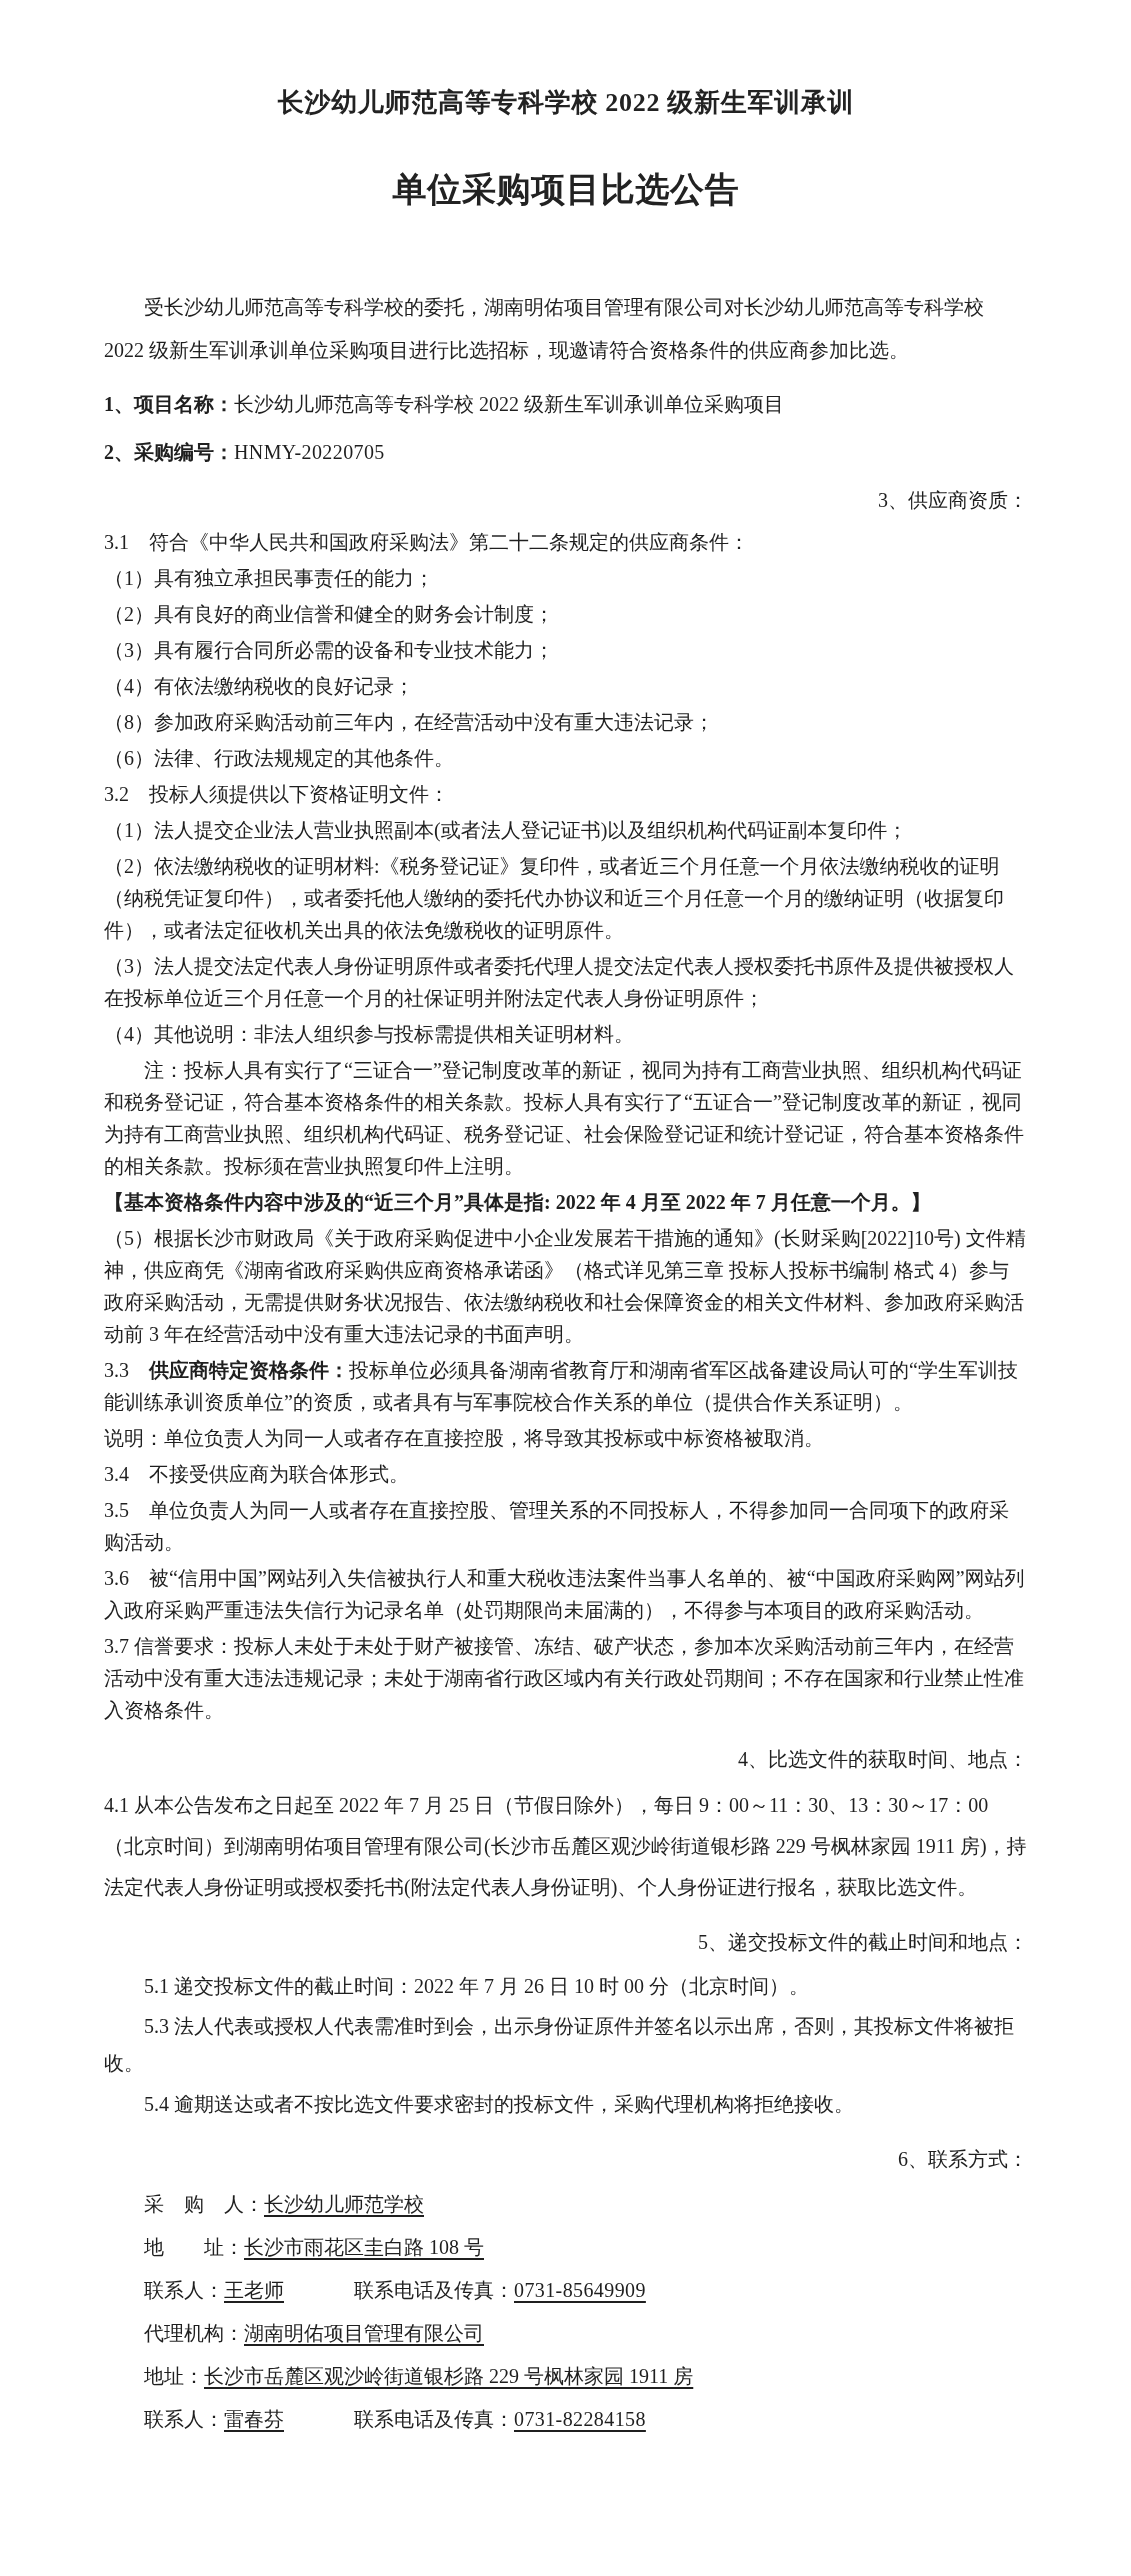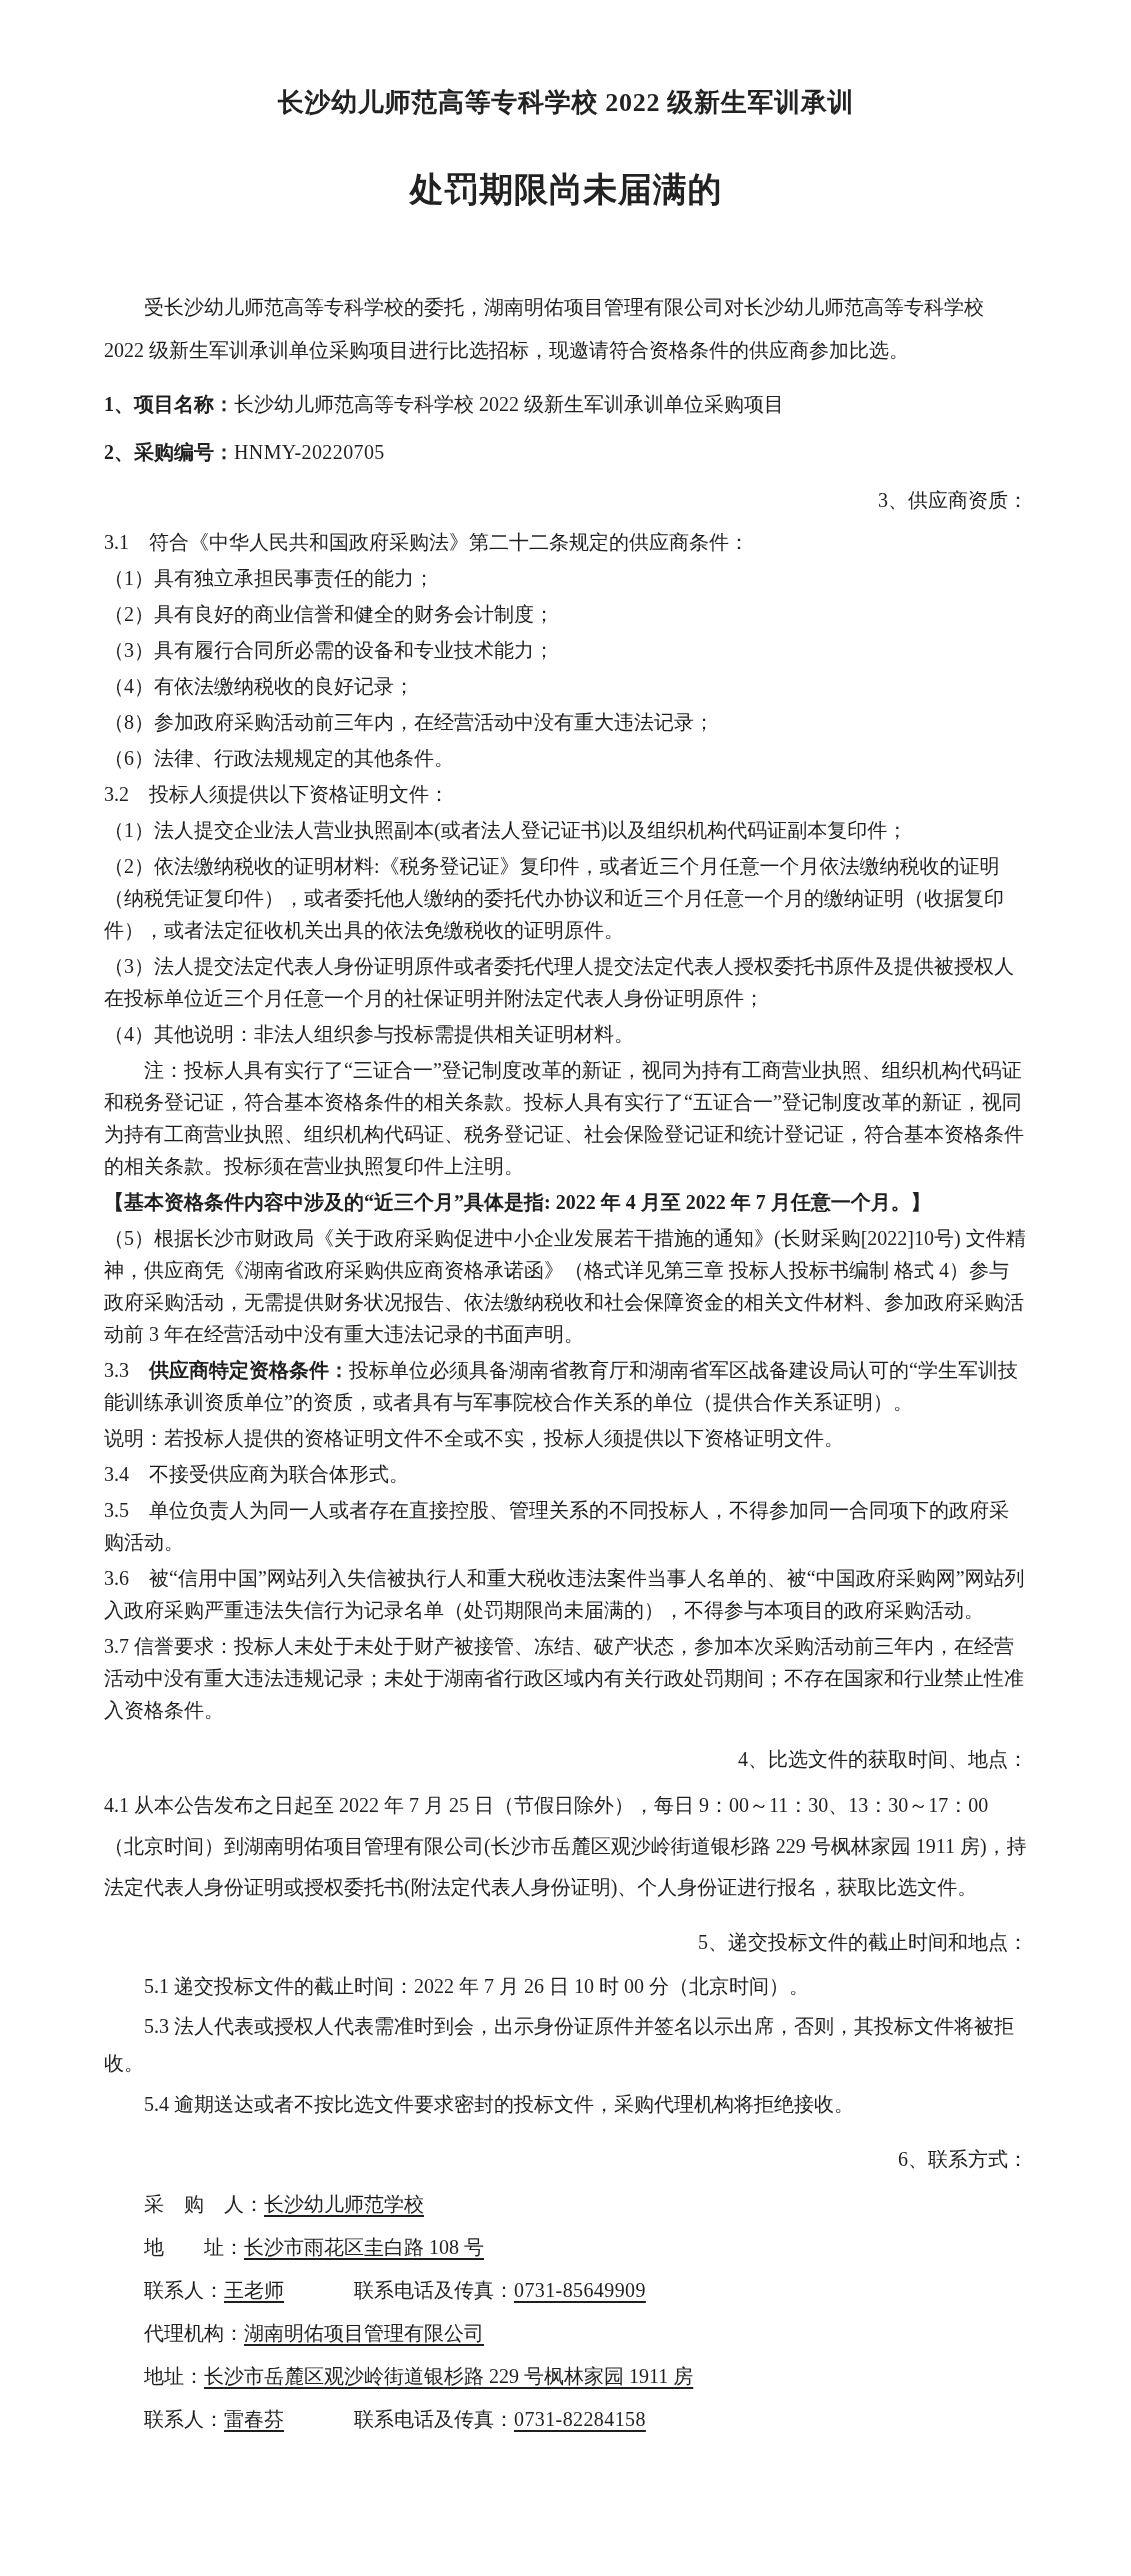--- a/index.html
+++ b/index.html
@@ -29,21 +29,21 @@
   .ph{margin-left:3.5em;}
   .num{letter-spacing:0.4px;}
 </style>
 </head>
 <body>
 
 <div class="doc">
 
   <h1 class="title">
     <span class="l1">长沙幼儿师范高等专科学校 2022 级新生军训承训</span>
-    <span class="l2">处罚期限尚未届满的</span>
+    <span class="l2">单位采购项目比选公告</span>
   </h1>
 
   <p class="intro ind">受长沙幼儿师范高等专科学校的委托，湖南明佑项目管理有限公司对长沙幼儿师范高等专科学校 2022 级新生军训承训单位采购项目进行比选招标，现邀请符合资格条件的供应商参加比选。</p>
 
   <p class="item"><span class="b">1、项目名称：</span><span>长沙幼儿师范高等专科学校 2022 级新生军训承训单位采购项目</span></p>
 
   <p class="item"><span class="b">2、采购编号：</span><span class="num">HNMY-20220705</span></p>
 
   <p class="h">3、供应商资质：</p>
 
@@ -60,21 +60,21 @@
   <p>（2）依法缴纳税收的证明材料:《税务登记证》复印件，或者近三个月任意一个月依法缴纳税收的证明（纳税凭证复印件），或者委托他人缴纳的委托代办协议和近三个月任意一个月的缴纳证明（收据复印件），或者法定征收机关出具的依法免缴税收的证明原件。</p>
   <p>（3）法人提交法定代表人身份证明原件或者委托代理人提交法定代表人授权委托书原件及提供被授权人在投标单位近三个月任意一个月的社保证明并附法定代表人身份证明原件；</p>
   <p>（4）其他说明：非法人组织参与投标需提供相关证明材料。</p>
 
   <p class="ind">注：投标人具有实行了“三证合一”登记制度改革的新证，视同为持有工商营业执照、组织机构代码证和税务登记证，符合基本资格条件的相关条款。投标人具有实行了“五证合一”登记制度改革的新证，视同为持有工商营业执照、组织机构代码证、税务登记证、社会保险登记证和统计登记证，符合基本资格条件的相关条款。投标须在营业执照复印件上注明。</p>
   <p class="b">【基本资格条件内容中涉及的“近三个月”具体是指: 2022 年 4 月至 2022 年 7 月任意一个月。】</p>
   <p>（5）根据长沙市财政局《关于政府采购促进中小企业发展若干措施的通知》(长财采购[2022]10号) 文件精神，供应商凭《湖南省政府采购供应商资格承诺函》（格式详见第三章 投标人投标书编制 格式 4）参与政府采购活动，无需提供财务状况报告、依法缴纳税收和社会保障资金的相关文件材料、参加政府采购活动前 3 年在经营活动中没有重大违法记录的书面声明。</p>
 
   <p><span>3.3　</span><span class="b">供应商特定资格条件：</span><span>投标单位必须具备湖南省教育厅和湖南省军区战备建设局认可的“学生军训技能训练承训资质单位”的资质，或者具有与军事院校合作关系的单位（提供合作关系证明）。</span></p>
 
-  <p>说明：若投标人提供的资格证明文件不全或不实，投标人须提供以下资格证明文件。</p>
+  <p>说明：单位负责人为同一人或者存在直接控股，将导致其投标或中标资格被取消。</p>
   <p>3.4　不接受供应商为联合体形式。</p>
   <p>3.5　单位负责人为同一人或者存在直接控股、管理关系的不同投标人，不得参加同一合同项下的政府采购活动。</p>
   <p>3.6　被“信用中国”网站列入失信被执行人和重大税收违法案件当事人名单的、被“中国政府采购网”网站列入政府采购严重违法失信行为记录名单（处罚期限尚未届满的），不得参与本项目的政府采购活动。</p>
   <p>3.7 信誉要求：投标人未处于未处于财产被接管、冻结、破产状态，参加本次采购活动前三年内，在经营活动中没有重大违法违规记录；未处于湖南省行政区域内有关行政处罚期间；不存在国家和行业禁止性准入资格条件。</p>
 
   <p class="h mt">4、比选文件的获取时间、地点：</p>
   <p class="ls41">4.1 从本公告发布之日起至 2022 年 7 月 25 日（节假日除外），每日 9：00～11：30、13：30～17：00（北京时间）到湖南明佑项目管理有限公司(长沙市岳麓区观沙岭街道银杉路 229 号枫林家园 1911 房)，持法定代表人身份证明或授权委托书(附法定代表人身份证明)、个人身份证进行报名，获取比选文件。</p>
 
   <p class="h mt">5、递交投标文件的截止时间和地点：</p>
   <p class="c5 ind">5.1 递交投标文件的截止时间：2022 年 7 月 26 日 10 时 00  分（北京时间）。</p>

